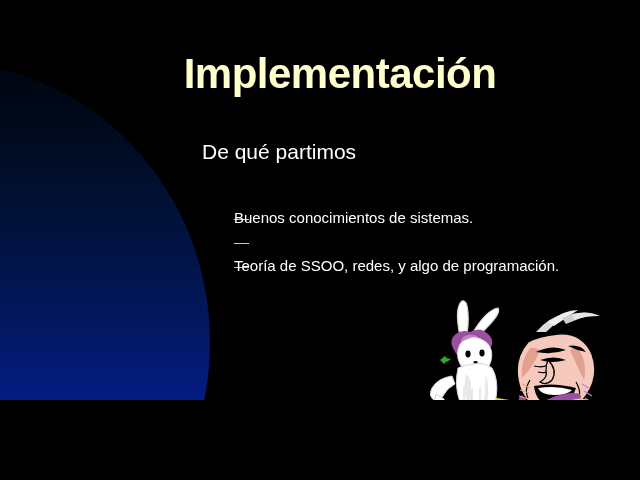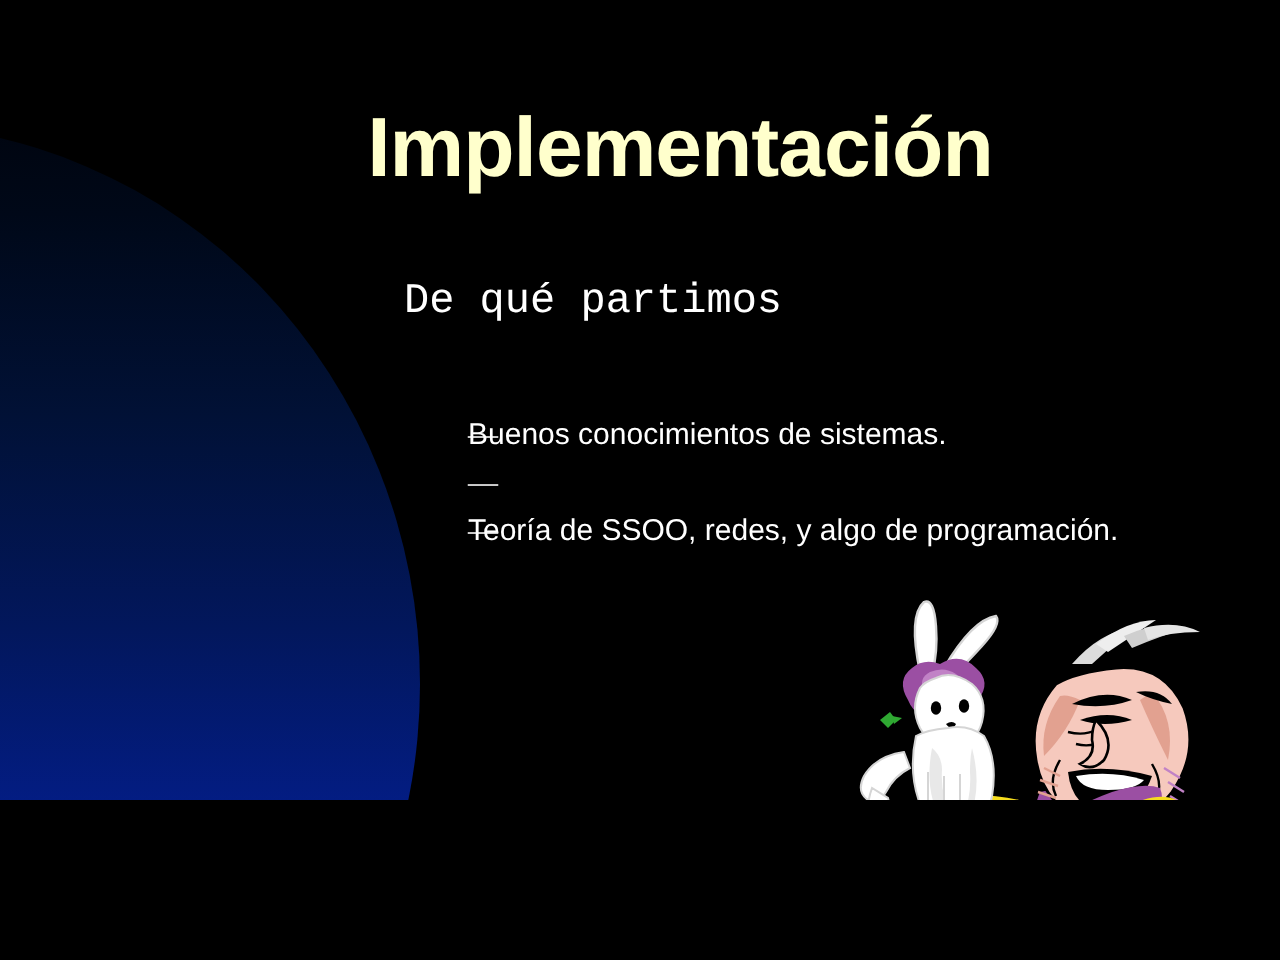--- a/index.html
+++ b/index.html
@@ -56,21 +56,20 @@
 
   #subtitle {
     position: absolute;
     left: 202px;
     top: 140px;
     color: #ffffff;
     font-size: 21px;
     font-weight: normal;
     line-height: 1.1;
     white-space: nowrap;
-    font-family: Liberation Mono, monospace;
   }
 
   #bullets {
     position: absolute;
     left: 234px;
     top: 206px;
     width: 390px;
   }
   .bullet-row {
     position: relative;

